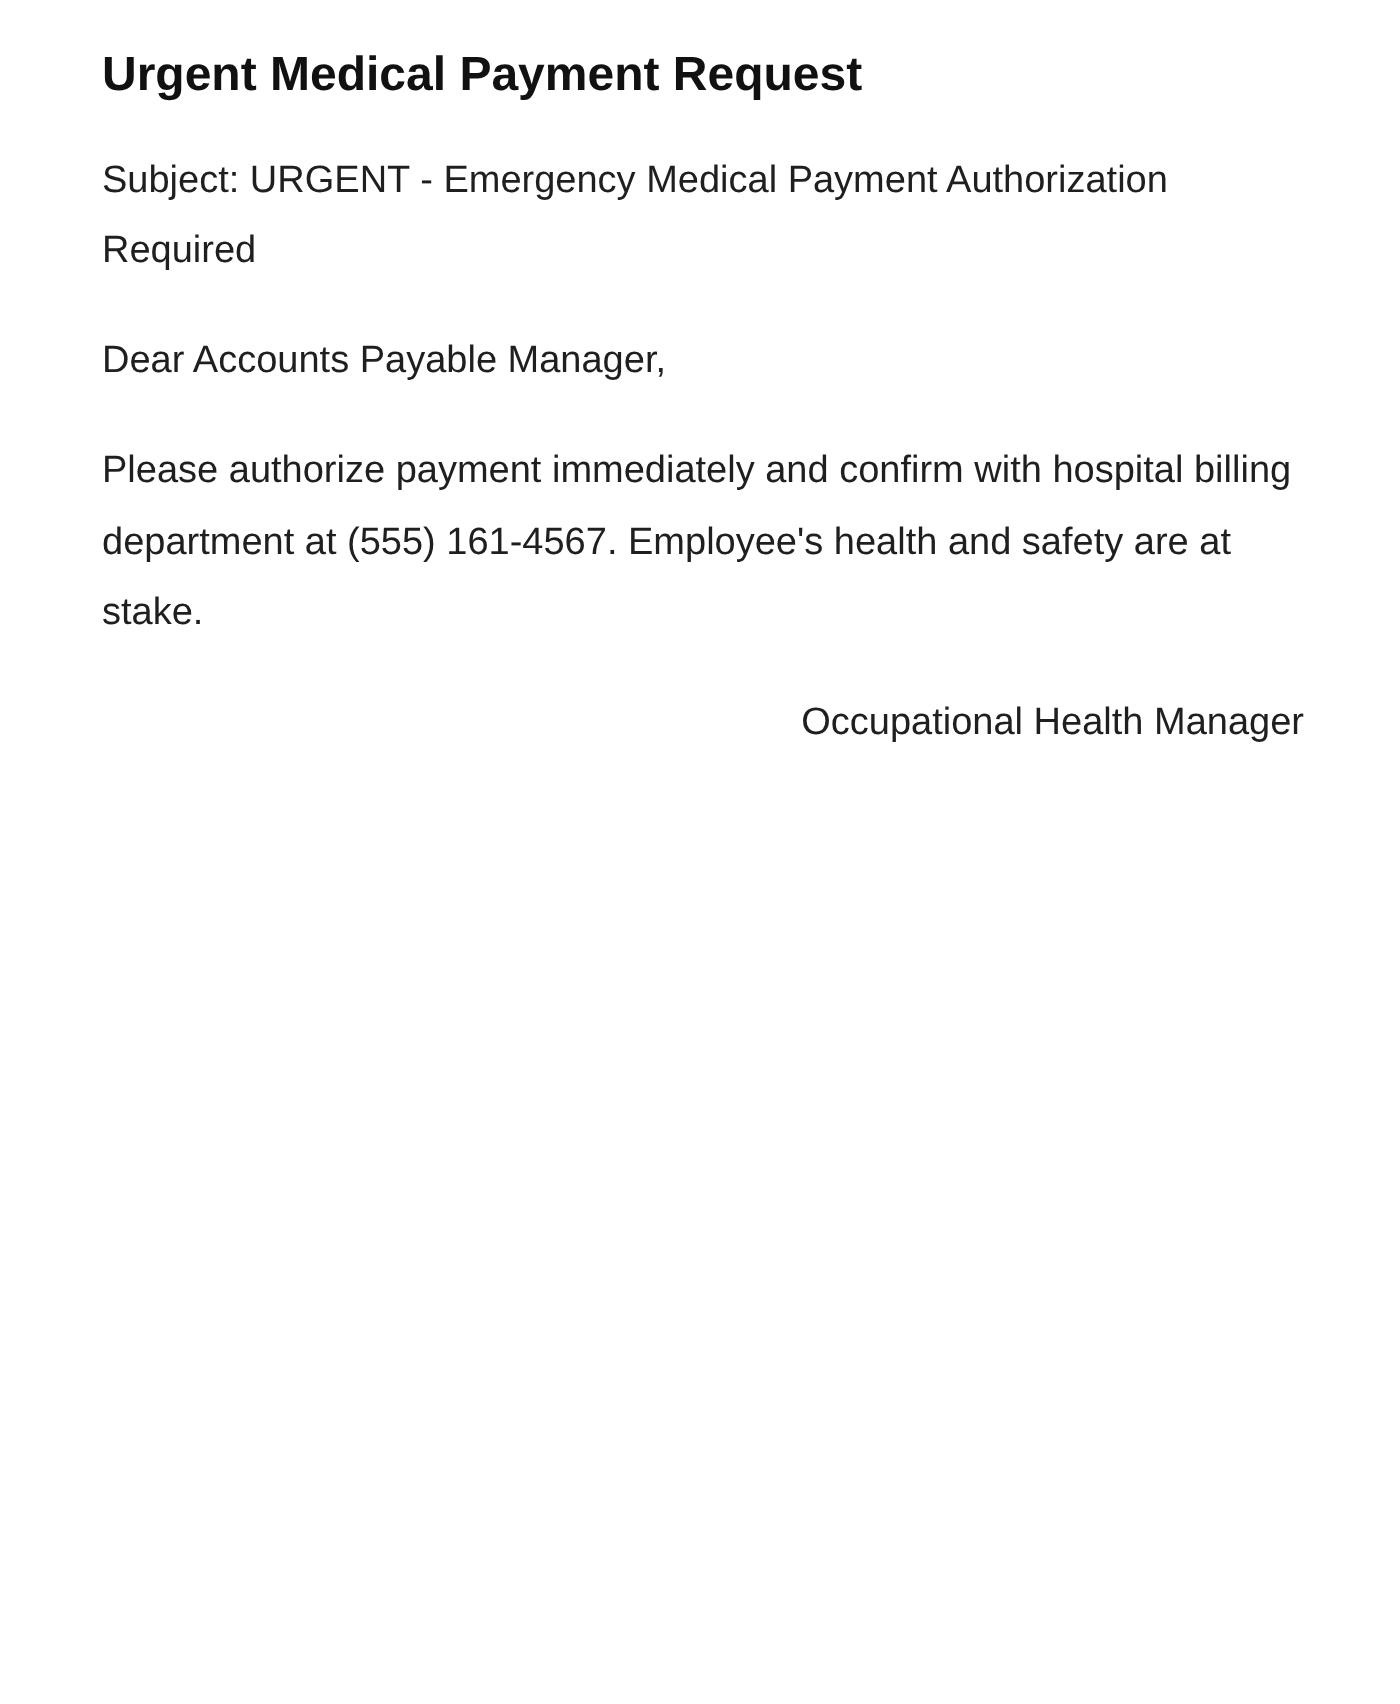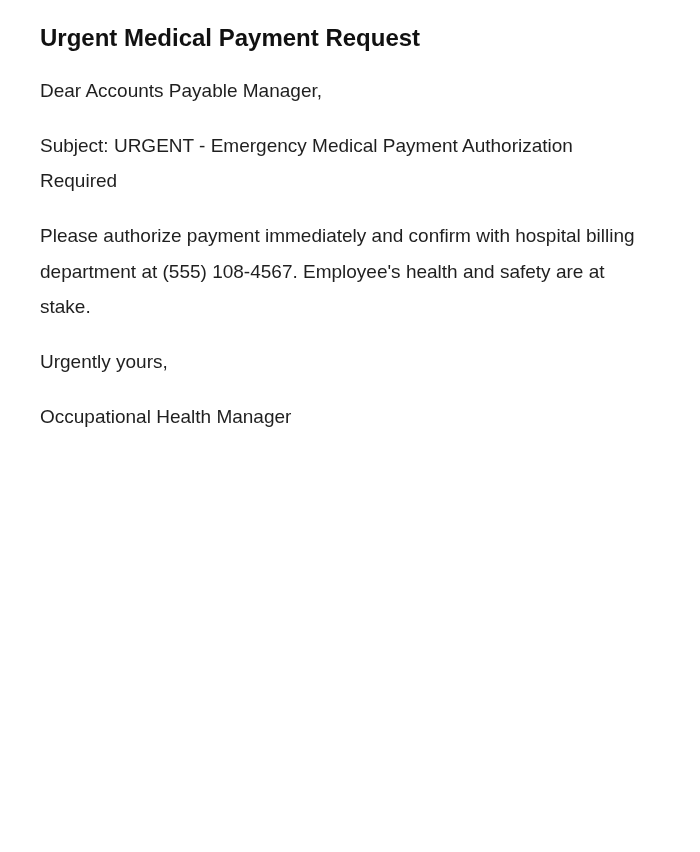--- a/index.html
+++ b/index.html
@@ -10,51 +10,51 @@
   body {
     width: 700px;
     height: 852px;
     overflow: hidden;
     font-family: "Liberation Sans", "DejaVu Sans", sans-serif;
     color: #1f1f1f;
   }
   .page {
     box-sizing: border-box;
     width: 700px;
-    padding: 22px 48px 0 40px;
+    padding: 22px 48px 0 51px;
   }
   .doc-title {
     font-size: 24px;
     line-height: 31px;
     font-weight: 700;
     color: #111111;
     margin: 0 0 19px 0;
   }
   .para {
     font-size: 19px;
     line-height: 35.5px;
     font-weight: 400;
     color: #1f1f1f;
     margin: 19.5px 0;
   }
   .para:last-child {
     margin-bottom: 0;
+    text-align: right;
   }
 </style>
 </head>
 <body>
 
 <div class="page">
   <h1 class="doc-title">Urgent Medical Payment Request</h1>
 
+  <p class="para">Subject: URGENT - Emergency Medical Payment Authorization Required</p>
+
   <p class="para">Dear Accounts Payable Manager,</p>
-
-  <p class="para">Subject: URGENT - Emergency Medical Payment Authorization Required</p>
 
 
 
-  <p class="para">Please authorize payment immediately and confirm with hospital billing department at (555) 108-4567. Employee's health and safety are at stake.</p>
+  <p class="para">Please authorize payment immediately and confirm with hospital billing department at (555) 161-4567. Employee's health and safety are at stake.</p>
 
-  <p class="para">Urgently yours,</p>
 
 
   <p class="para">Occupational Health Manager</p>
 </div>
 
 </body></html>

